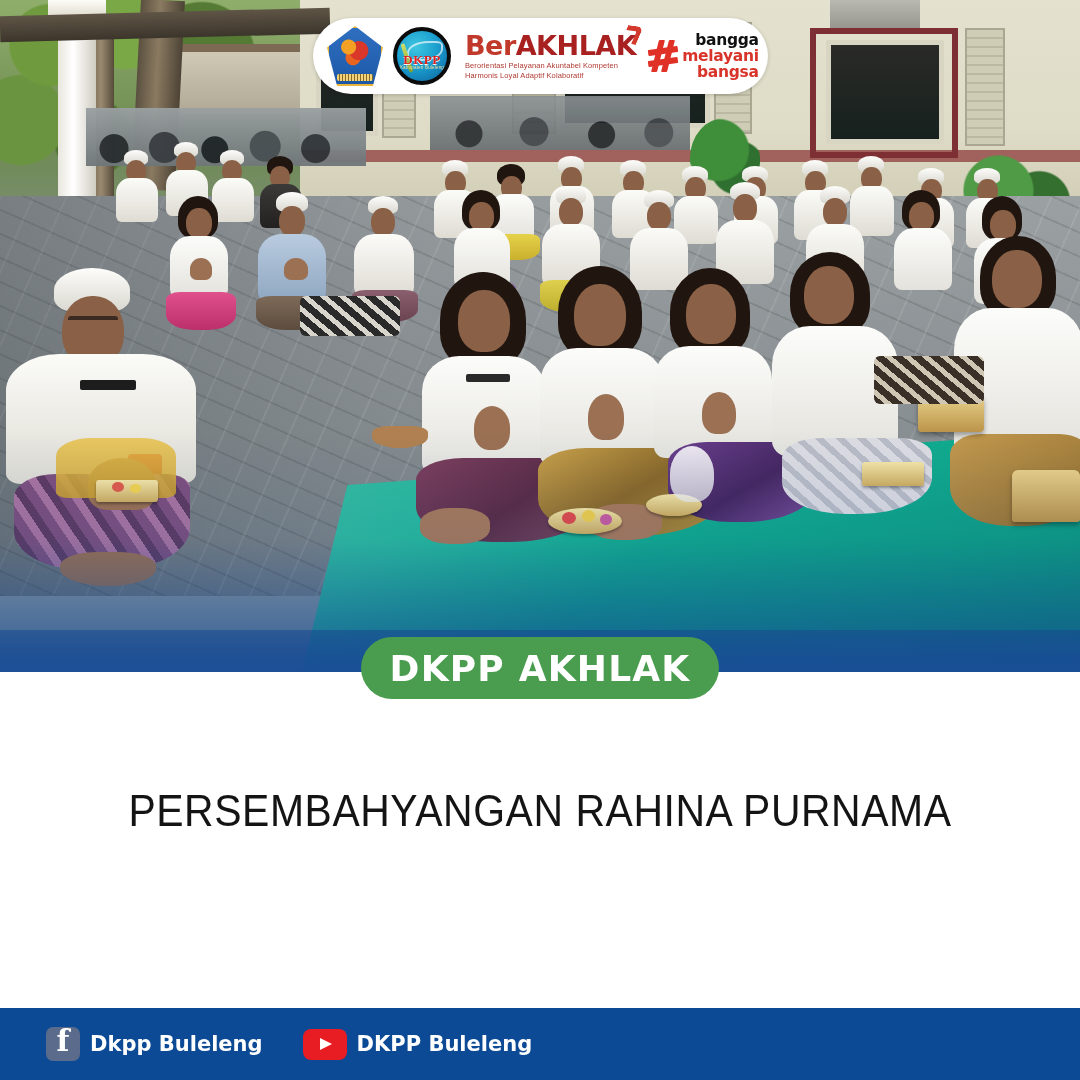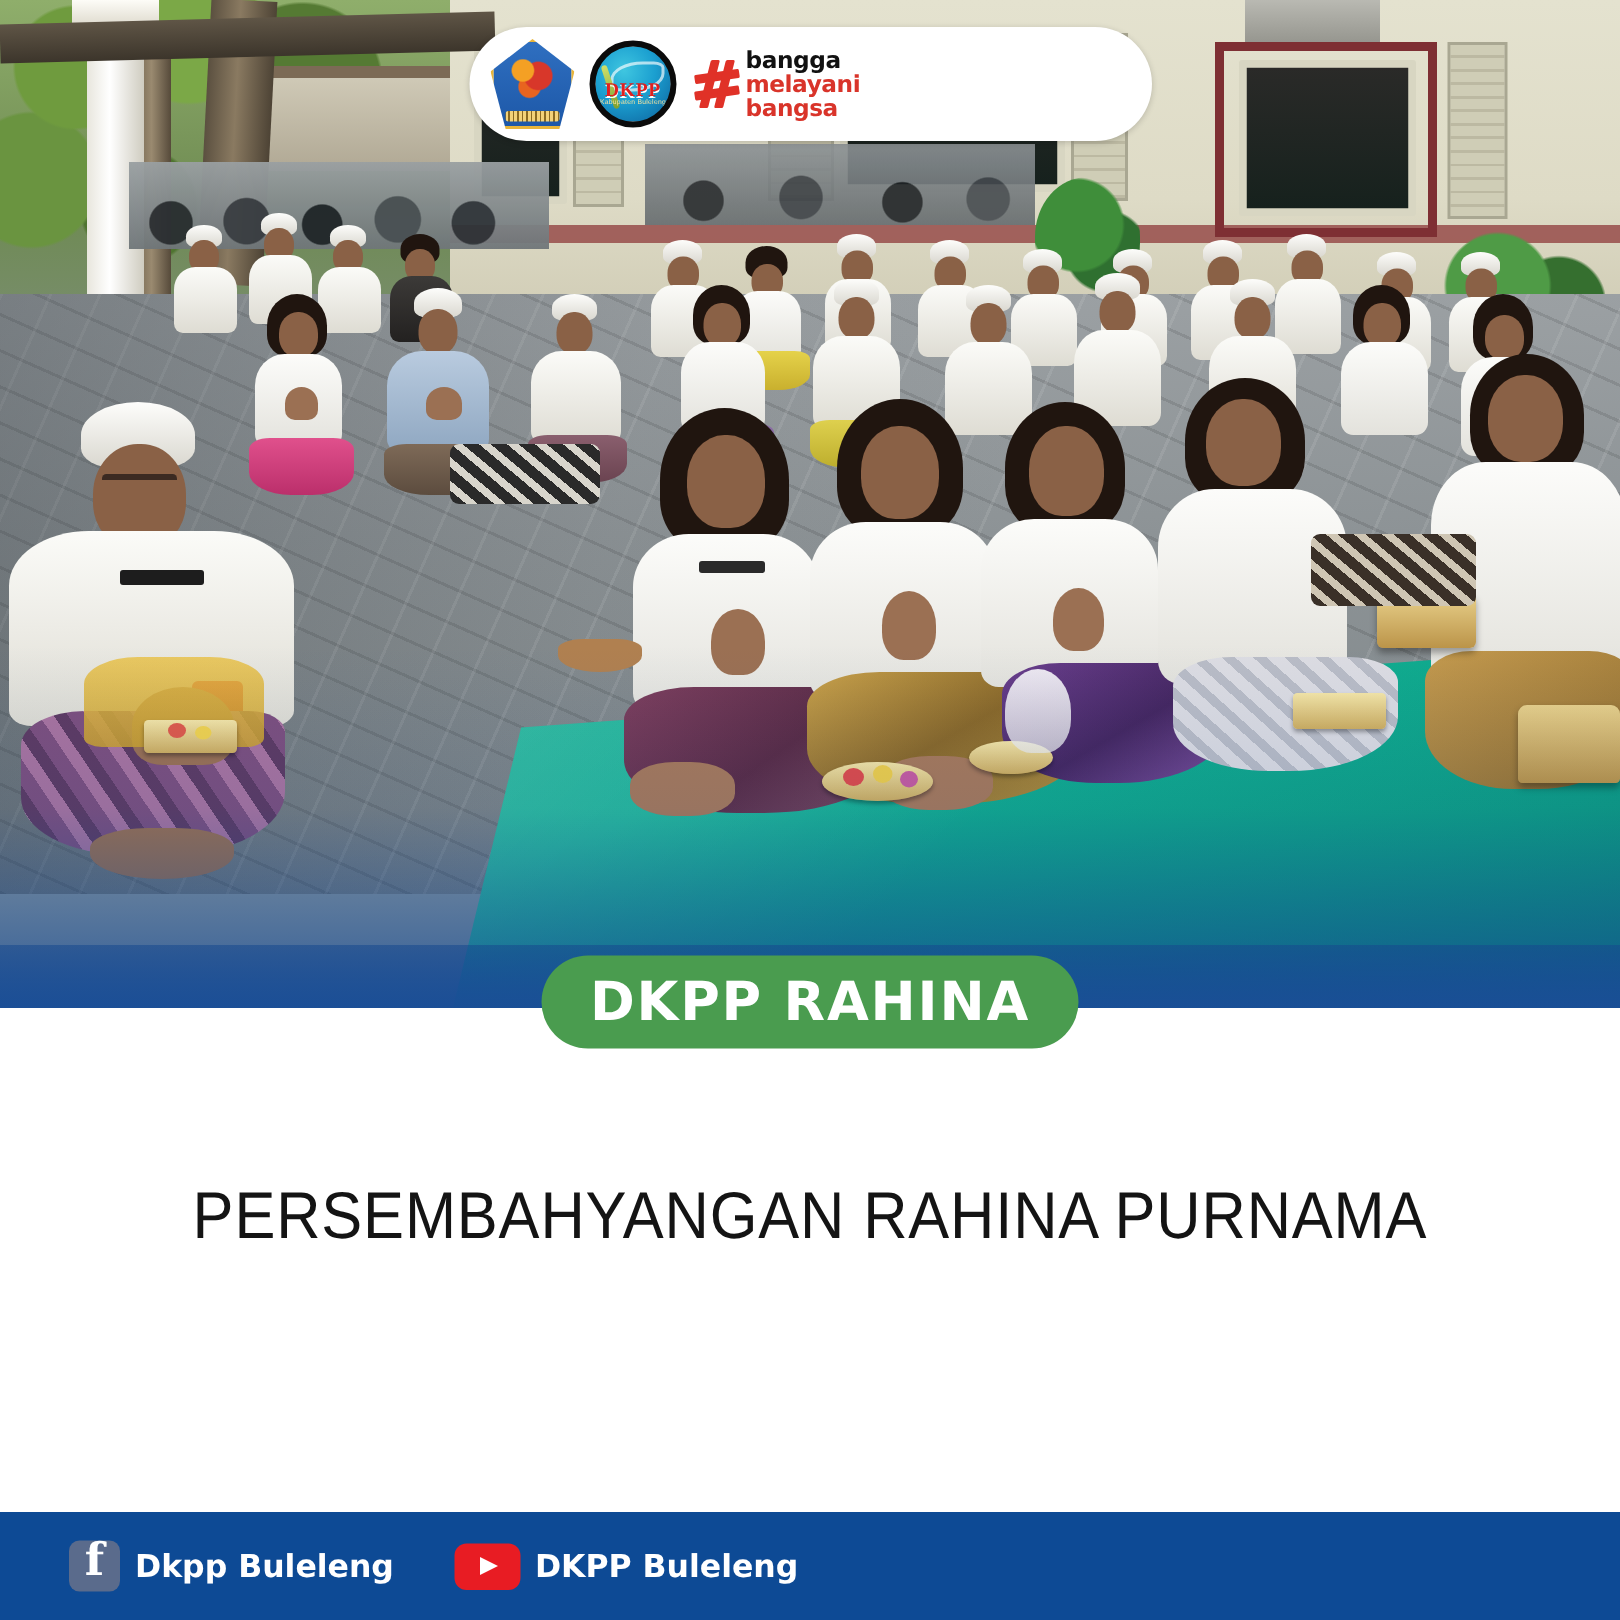--- a/index.html
+++ b/index.html
@@ -268,21 +268,21 @@
   .hashtag{
     width:30px; height:32px; position:relative; flex:0 0 auto;
   }
   .hashtag i{
     position:absolute; background:#e03127; border-radius:1px;
   }
   .hb1{ left:0; top:8px; width:30px; height:6px; transform:rotate(-8deg); }
   .hb2{ left:0; top:19px; width:30px; height:6px; transform:rotate(-8deg); }
   .hv1{ left:7px; top:0; width:6px; height:32px; transform:skewX(-14deg); }
   .hv2{ left:17px; top:0; width:6px; height:32px; transform:skewX(-14deg); }
-  .bangga-text{ line-height:1.04; }
+  .bangga-text{ line-height:1.04;text-align:right; }
   .bangga-text div{
     font-size:15.5px; font-weight:bold; letter-spacing:-.3px;
     font-family:"DejaVu Sans", sans-serif;
   }
   .bt-1{ color:#111111; }
   .bt-2, .bt-3{ color:#d9342a; }
 
   
   .body-area{
     position:absolute; left:0; top:672px; width:1080px; height:336px;
@@ -642,40 +642,48 @@
       <div class="pent-scroll"></div>
     </div>
 
     <div class="logo-dkpp">
       <div class="dkpp-fish"></div>
       <div class="dkpp-padi"></div>
       <div class="dkpp-text">DKPP</div>
       <div class="dkpp-sub">Kabupaten Buleleng</div>
     </div>
 
+    <div class="berakhlak">
+      <div class="ber-main"><span>Ber</span><span class="blk">AKHLAK</span></div>
+      <div class="ber-swoosh"></div>
+      <div class="ber-tag">
+        <div>Berorientasi Pelayanan Akuntabel Kompeten</div>
+        <div>Harmonis Loyal Adaptif Kolaboratif</div>
+      </div>
+    </div>
 
     <div class="bangga">
       <div class="hashtag">
         <i class="hb1"></i>
           <i class="hb2"></i>
           <i class="hv1"></i>
           <i class="hv2"></i>
       </div>
       <div class="bangga-text">
         <div class="bt-1">bangga</div>
         <div class="bt-2">melayani</div>
         <div class="bt-3">bangsa</div>
       </div>
     </div>
   </div>
 
   <div class="body-area"></div>
 
   <div class="updates-pill">
-    <span>DKPP RAHINA</span>
+    <span>DKPP AKHLAK</span>
   </div>
 
   <div class="main-title">PERSEMBAHYANGAN RAHINA PURNAMA</div>
 
 
   <div class="footer">
 
 
     <div class="f-item f2">
       <span class="ic-fb"></span>

